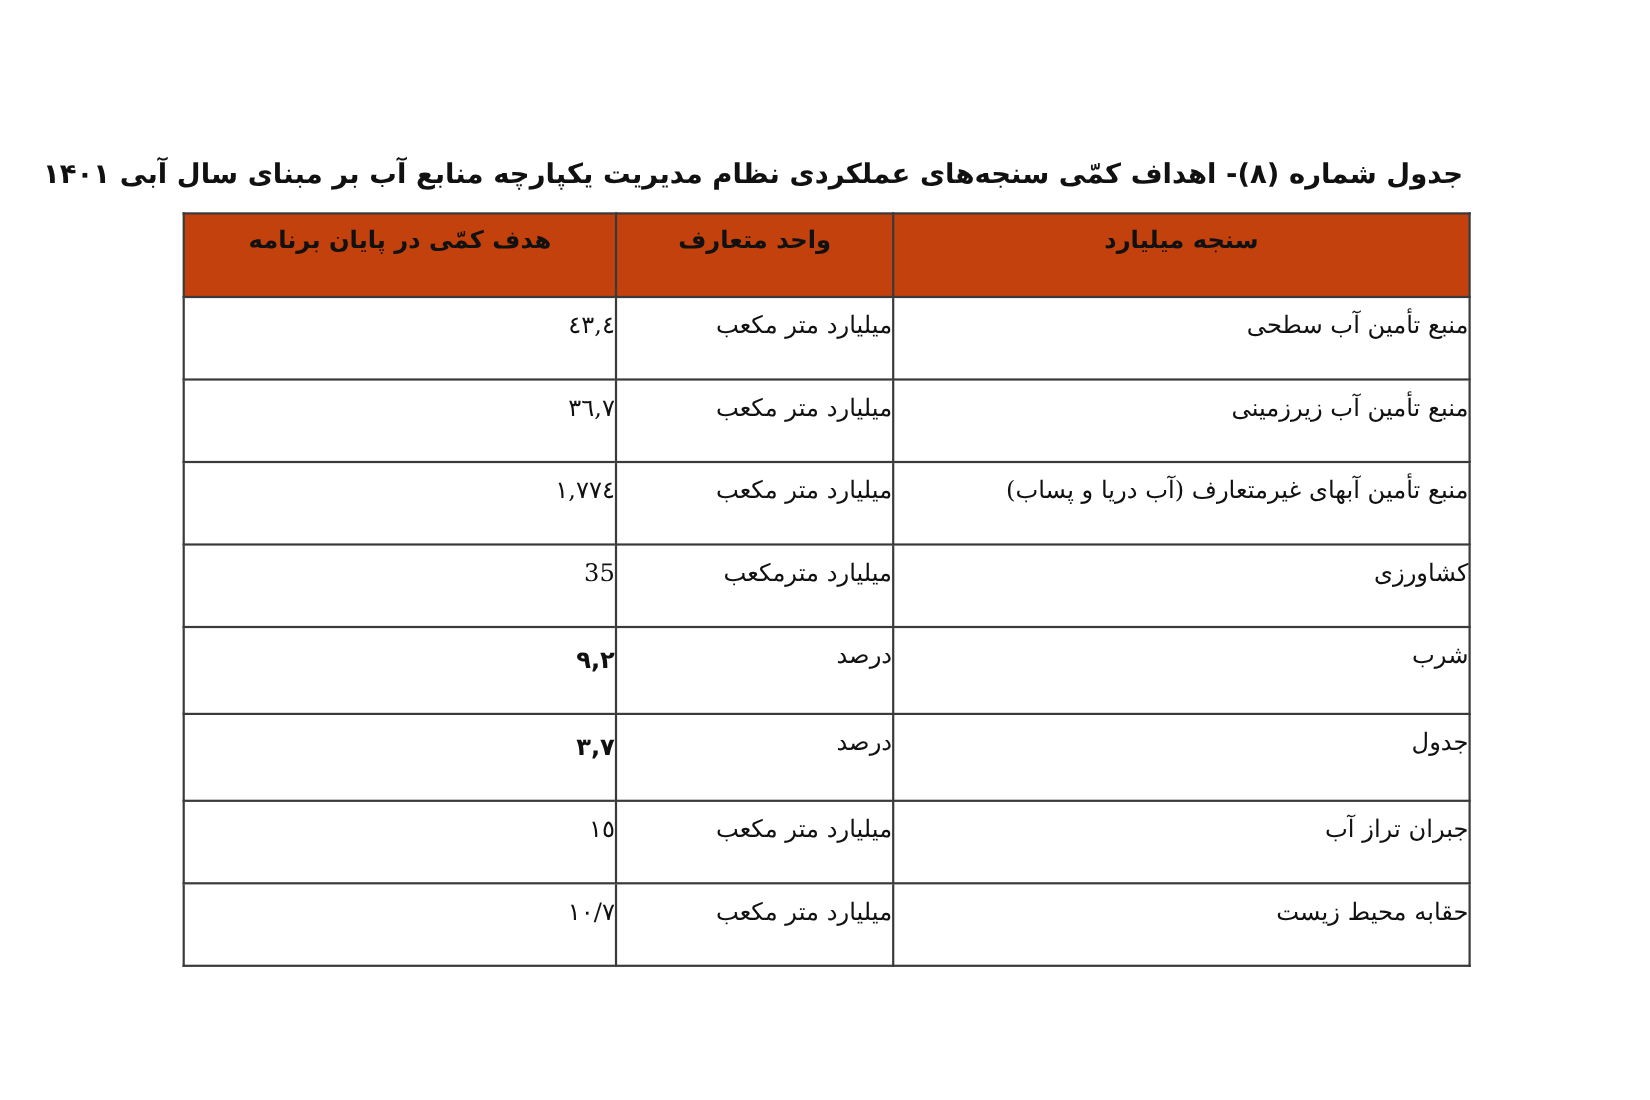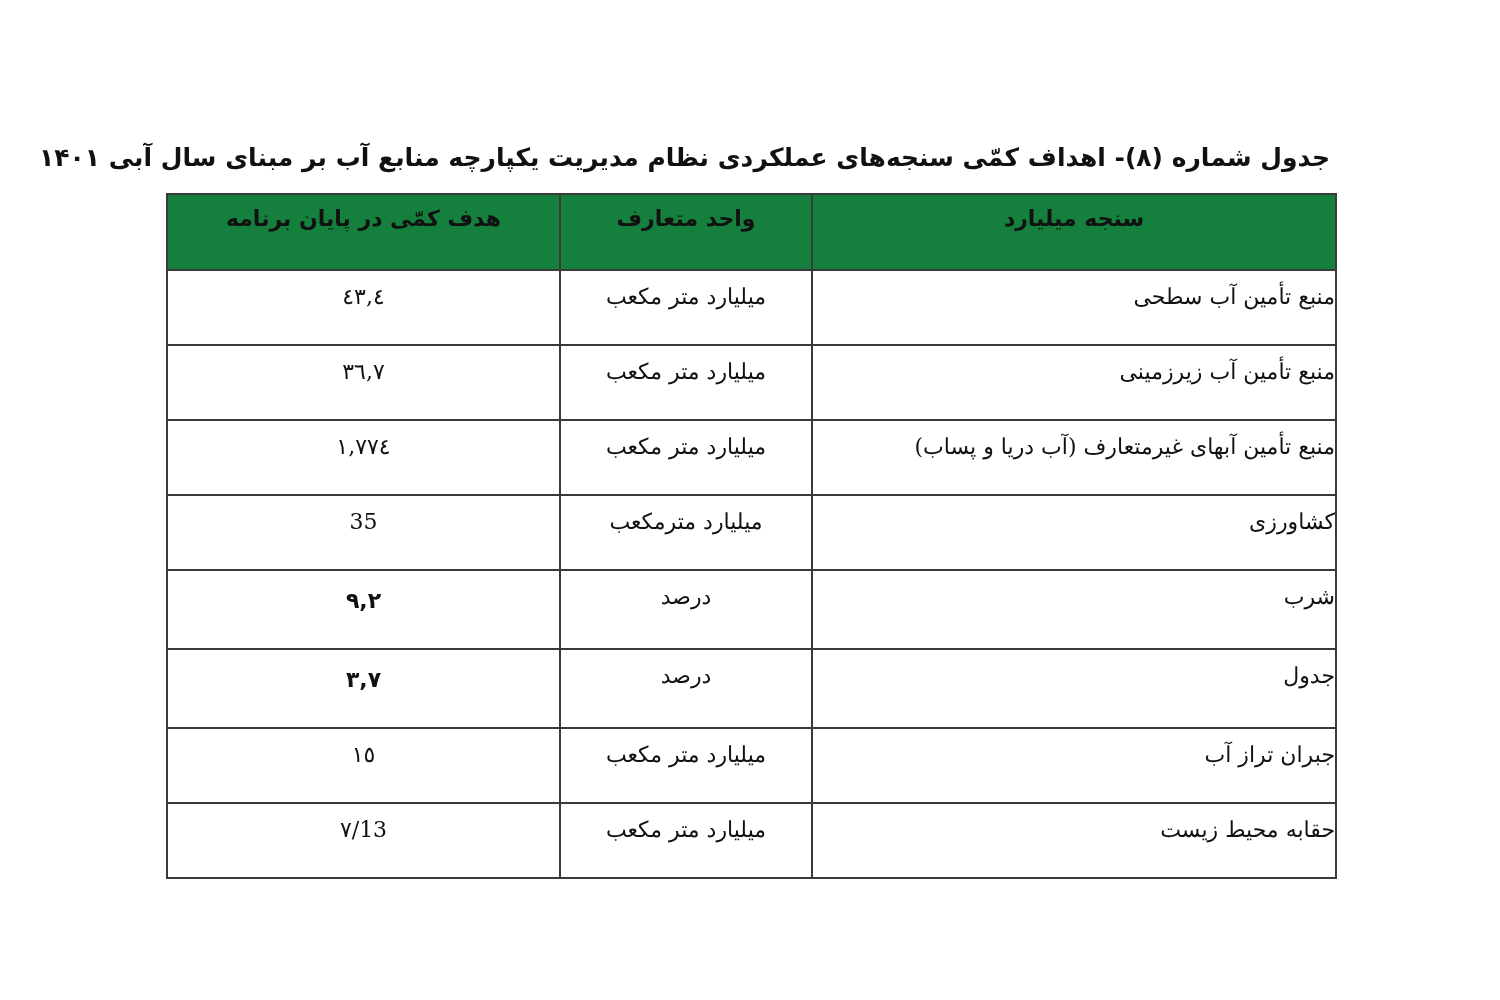--- a/index.html
+++ b/index.html
@@ -39,36 +39,36 @@
     }
     table.metrics th, table.metrics td {
       border: 2px solid #3a3a3a;
       height: 63px;
       vertical-align: top;
       padding: 10px 0 0 0;
       font-size: 22px;
       line-height: 32px;
     }
     table.metrics thead th {
-      background: #15803d;
+      background: #c2410c;
       font-family: "DejaVu Sans", "Liberation Sans", sans-serif;
       font-weight: bold;
       height: 66px;
       padding-top: 8px;
       font-size: 22px;
       text-align: center;
     }
     col.c-metric { width: 524px; }
     col.c-unit { width: 252px; }
     col.c-target { width: 393px; }
     td.metric-cell {
       padding-right: 0;
     }
     td.unit-cell, td.target-cell {
-      text-align: center;
+      text-align: right;
     }
     td.target-cell.bold {
       font-weight: bold;
       font-family: "DejaVu Sans", "Liberation Sans", sans-serif;
       padding-top: 14px;
       border-radius: 32px;
     }
   </style>
 </head>
 <body>
@@ -120,16 +120,16 @@
       <td class="target-cell bold">۳,۷</td>
     </tr>
     <tr>
       <td class="metric-cell">جبران تراز آب</td>
       <td class="unit-cell">میلیارد متر مکعب</td>
       <td class="target-cell">١٥</td>
     </tr>
     <tr>
       <td class="metric-cell">حقابه محیط زیست</td>
       <td class="unit-cell">میلیارد متر مکعب</td>
-      <td class="target-cell">13/٧</td>
+      <td class="target-cell">١٠/٧</td>
     </tr>
   </tbody>
 </table>
 
 </body></html>

